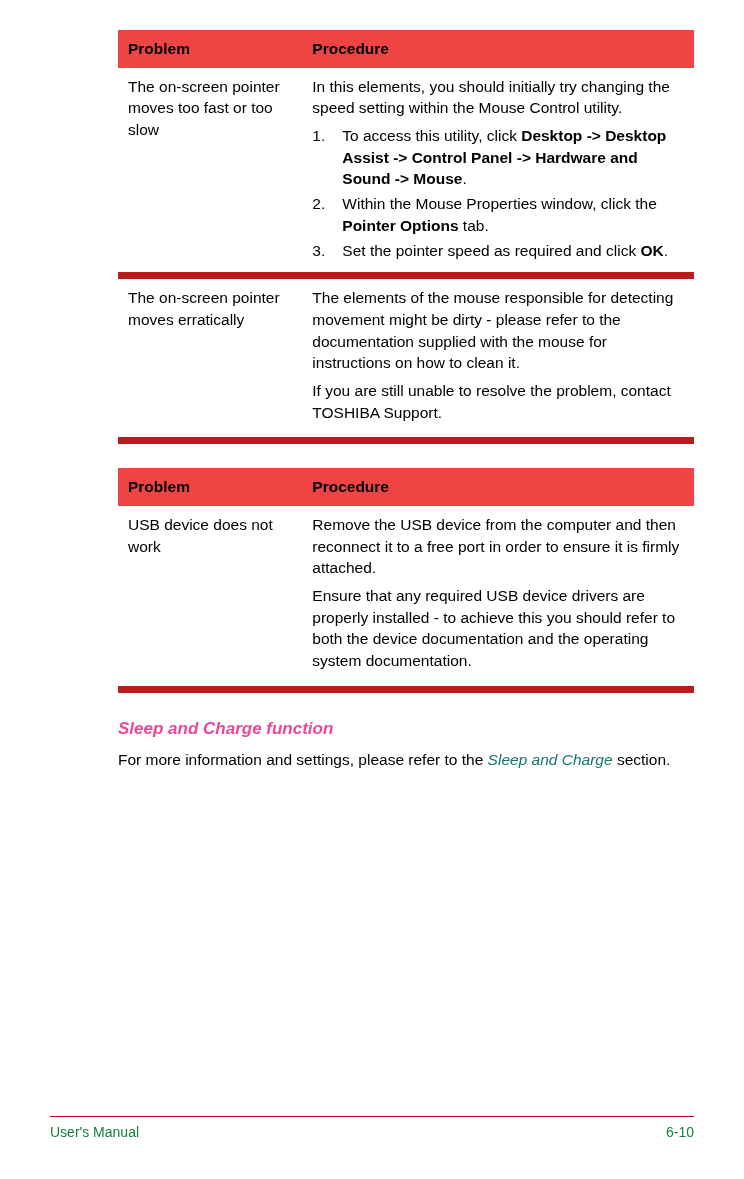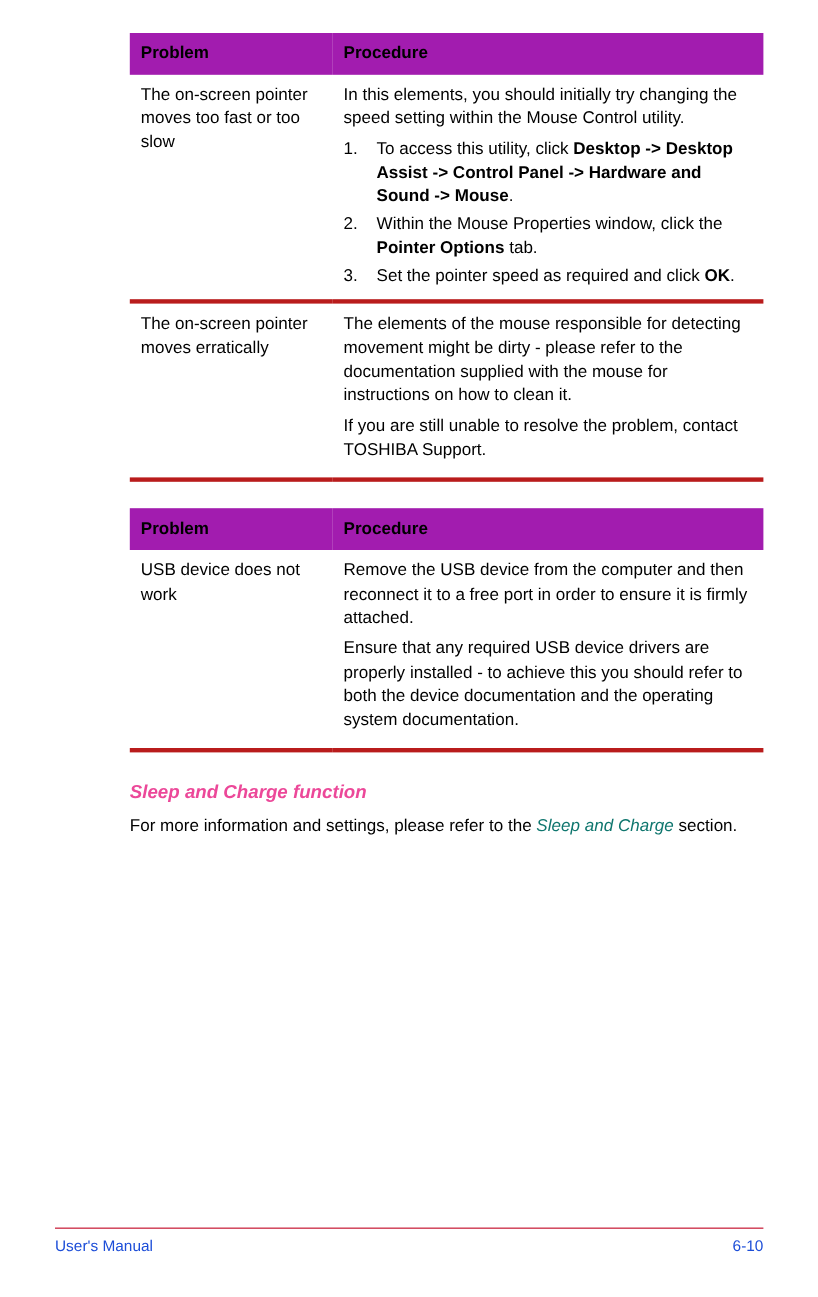--- a/index.html
+++ b/index.html
@@ -23,30 +23,30 @@
     .content {
       padding-left: 68px;
       padding-right: 0;
     }
     table.troubleshoot {
       width: 100%;
       border-collapse: collapse;
       margin-bottom: 24px;
     }
     table.troubleshoot thead th {
-      background: #a21caf;
+      background: #ef4444;
       text-align: left;
       font-weight: bold;
       padding: 8px 10px;
       font-size: 15.5px;
     }
     table.troubleshoot td {
       padding: 8px 10px;
       vertical-align: top;
-      border-bottom: 4px solid #b91c1c;
+      border-bottom: 7px solid #b91c1c;
       font-size: 15.5px;
     }
     table.troubleshoot td.problem-col {
       width: 32%;
     }
     table.troubleshoot td.procedure-col {
       width: 68%;
     }
     .procedure-col p {
       margin-bottom: 6px;
@@ -95,21 +95,21 @@
     }
     .footer {
       position: absolute;
       bottom: 36px;
       left: 50px;
       right: 50px;
       border-top: 1px solid #c00020;
       padding-top: 6px;
       display: flex;
       justify-content: space-between;
-      color: #1d4ed8;
+      color: #15803d;
       font-size: 14px;
     }
     b { font-weight: bold; }
   </style>
 </head>
 <body>
 
 <div class="page">
   <div class="content">
 

